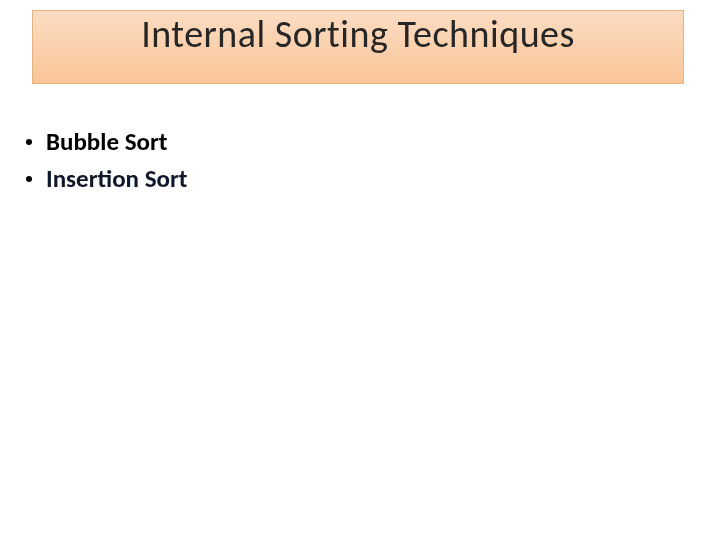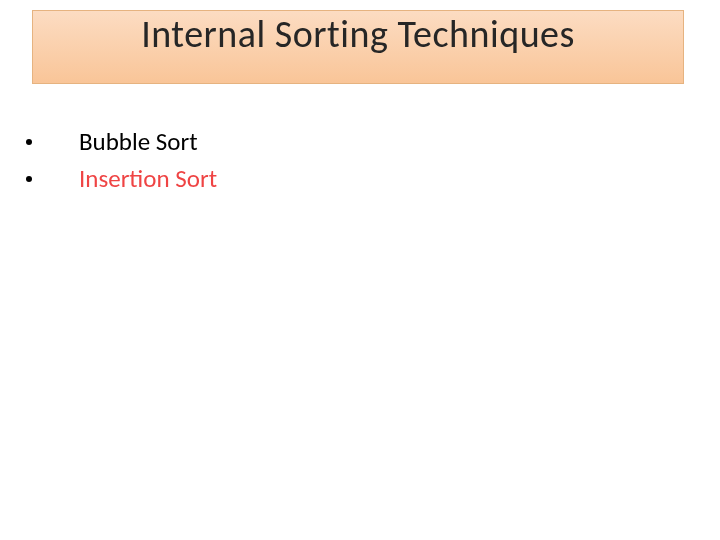--- a/index.html
+++ b/index.html
@@ -32,41 +32,40 @@
   .bullet-list {
     position: absolute;
     left: 26px;
     top: 126px;
     list-style: none;
     padding: 0;
     margin: 0;
   }
   .bullet-list li {
     font-size: 25px;
-    font-weight: normal;
+    font-weight: bold;
     color: #b55429;
     margin-bottom: 6px;
     display: flex;
     align-items: center;
-    gap: 33px;
   }
   .bullet-dot {
     display: inline-block;
     width: 6px;
     height: 6px;
     background: #000;
     border-radius: 50%;
     margin-right: 14px;
     flex-shrink: 0;
   }
   .item-text-black {
     color: #000000;
   }
   .item-text-orange {
-    color: #ef4444;
+    color: #0f172a;
   }
 </style>
 </head>
 <body>
 
 <div class="title-box">
   <span class="title-text">Internal Sorting Techniques</span>
 </div>
 
 <ul class="bullet-list">

